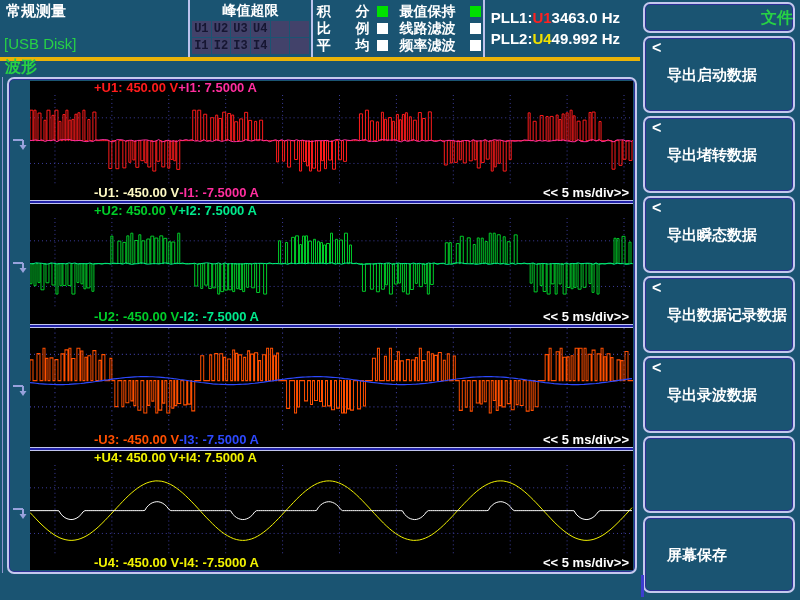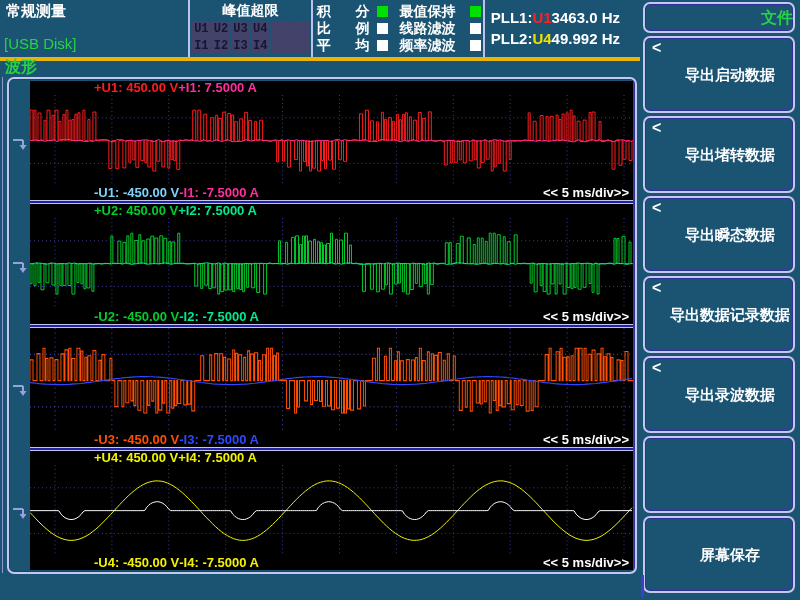--- a/index.html
+++ b/index.html
@@ -41,21 +41,21 @@
   .lrow .tb{margin-left:auto;color:#ffffff;margin-right:4px;}
   svg.wave{flex:1;width:100%;display:block;}
   .arrow{position:absolute;left:3px;width:16px;height:14px;}
   
   .menu{position:absolute;left:640px;top:0;width:160px;height:600px;background:#1a5472;}
   .mbox{position:absolute;left:3px;width:152px;border:2px solid #c4c8ee;border-radius:7px;
         box-shadow:inset 0 0 0 1px #2e2e96;box-sizing:border-box;color:#fff;}
   .mhead{top:2px;height:31px;text-align:right;font-size:16px;font-weight:bold;line-height:28px;}
   .mbtn{height:77px;}
   .mbtn .arr{position:absolute;left:7px;top:1px;font-weight:bold;font-size:16px;color:#fff;}
-  .mbtn .lbl{position:absolute;left:0;right:0;top:28px;text-align:center;font-size:15px;font-weight:bold;white-space:nowrap;padding-left:22px;}
+  .mbtn .lbl{position:absolute;left:0;right:0;top:28px;font-size:15px;font-weight:bold;white-space:nowrap;padding-left:22px;}
   
   .statusbar{position:absolute;left:0;top:576px;width:640px;height:24px;color:#fff;
              font-weight:bold;font-size:15px;line-height:23px;white-space:pre;}
   .st-upd{position:absolute;left:5px;}
   .cursor{position:absolute;left:641px;top:575px;width:3px;height:22px;background:#3d3dd0;}
 </style>
 </head>
 <body>
 
 <div class="app">
@@ -154,21 +154,21 @@
             <line x1="367" y1="0" x2="367" y2="92" stroke="#3d3d9e" stroke-dasharray="1 3"></line>
             <line x1="424" y1="0" x2="424" y2="92" stroke="#3d3d9e" stroke-dasharray="1 3"></line>
             <line x1="481" y1="0" x2="481" y2="92" stroke="#3d3d9e" stroke-dasharray="1 3"></line>
             <line x1="538" y1="0" x2="538" y2="92" stroke="#3d3d9e" stroke-dasharray="1 3"></line>
             <line x1="595" y1="0" x2="595" y2="92" stroke="#3d3d9e" stroke-dasharray="1 3"></line>
             <line x1="0" y1="23" x2="604" y2="23" stroke="#3d3d9e" stroke-dasharray="1 3"></line>
             <line x1="0" y1="69" x2="604" y2="69" stroke="#3d3d9e" stroke-dasharray="1 3"></line>
             <path d="M0 46L0 46L0 15.3L3 15.3L3 46L4 46L4 15.3L6 15.3L6 46L8 46L8 18.2L11 18.2L11 46L14 46L14 25.5L16 25.5L16 46L17 46L17 15.3L20 15.3L20 46L22 46L22 20.5L24 20.5L24 46L25 46L25 15.3L28 15.3L28 46L29 46L29 26.6L31 26.6L31 46L33 46L33 19.7L35 19.7L35 46L36 46L36 15.3L38 15.3L38 46L39 46L39 25.3L41 25.3L41 46L42 46L42 24.6L44 24.6L44 46L45 46L45 19.4L47 19.4L47 46L48 46L48 17.9L50 17.9L50 46L53 46L53 15.3L55 15.3L55 46L58 46L58 24.7L60 24.7L60 46L63 46L63 17.2L66 17.2L66 46L71 46L73 46L75 46L77 46L79 46L79 46L79 74.1L82 74.1L82 46L86 46L86 74.3L89 74.3L89 46L93 46L93 73.5L96 73.5L96 46L99 46L99 67.9L101 67.9L101 46L103 46L103 65.5L105 65.5L105 46L106 46L106 72.9L109 72.9L109 46L111 46L111 66.2L114 66.2L114 46L115 46L115 68.2L117 68.2L117 46L118 46L118 72.6L121 72.6L121 46L123 46L123 76.7L126 76.7L126 46L127 46L127 66.8L130 66.8L130 46L132 46L132 72.5L135 72.5L135 46L138 46L138 73.8L140 73.8L140 46L141 46L141 65.0L143 65.0L143 46L144 46L144 66.3L146 66.3L146 46L147 46L147 75.0L150 75.0L150 46L157 46L159 46L161 46L163 46L163 46L163 15.3L166 15.3L166 46L168 46L168 15.3L171 15.3L171 46L174 46L174 19.4L177 19.4L177 46L181 46L181 22.9L184 22.9L184 46L186 46L186 20.3L188 20.3L188 46L189 46L189 23.7L192 23.7L192 46L193 46L193 17.3L196 17.3L196 46L198 46L198 18.7L201 18.7L201 46L202 46L202 20.2L204 20.2L204 46L205 46L205 27.0L208 27.0L208 46L210 46L210 24.1L213 24.1L213 46L215 46L215 17.5L218 17.5L218 46L219 46L219 25.6L222 25.6L222 46L225 46L225 26.6L227 26.6L227 46L230 46L230 25.4L233 25.4L233 46L239 46L241 46L243 46L245 46L247 46L247 46L247 67.5L249 67.5L249 46L253 46L253 66.7L255 66.7L255 46L258 46L258 72.7L261 72.7L261 46L265 46L265 65.0L268 65.0L268 46L270 46L270 76.7L272 76.7L272 46L274 46L274 67.1L276 67.1L276 46L277 46L277 71.5L279 71.5L279 46L280 46L280 76.7L282 76.7L282 46L283 46L283 73.8L286 73.8L286 46L288 46L288 76.7L291 76.7L291 46L292 46L292 66.2L294 66.2L294 46L295 46L295 74.3L297 74.3L297 46L299 46L299 65.6L302 65.6L302 46L303 46L303 74.8L306 74.8L306 46L309 46L309 65.3L312 65.3L312 46L314 46L314 66.9L317 66.9L317 46L322 46L324 46L326 46L328 46L330 46L330 46L330 19.0L333 19.0L333 46L336 46L336 15.3L339 15.3L339 46L341 46L341 26.1L344 26.1L344 46L347 46L347 27.1L349 27.1L349 46L352 46L352 17.4L354 17.4L354 46L355 46L355 24.5L357 24.5L357 46L359 46L359 22.7L362 22.7L362 46L363 46L363 26.5L365 26.5L365 46L367 46L367 19.6L369 19.6L369 46L370 46L370 25.0L372 25.0L372 46L373 46L373 19.6L375 19.6L375 46L376 46L376 17.9L378 17.9L378 46L380 46L380 22.0L382 22.0L382 46L384 46L384 25.4L387 25.4L387 46L389 46L389 17.7L392 17.7L392 46L393 46L393 23.7L396 23.7L396 46L399 46L399 17.0L402 17.0L402 46L405 46L407 46L409 46L411 46L413 46L415 46L415 46L415 70.6L418 70.6L418 46L421 46L421 68.5L423 68.5L423 46L425 46L425 67.9L428 67.9L428 46L430 46L430 65.4L432 65.4L432 46L434 46L434 68.5L437 68.5L437 46L440 46L440 66.4L443 66.4L443 46L445 46L445 65.3L447 65.3L447 46L448 46L448 73.6L451 73.6L451 46L452 46L452 68.0L455 68.0L455 46L457 46L457 64.7L460 64.7L460 46L462 46L462 76.7L464 76.7L464 46L465 46L465 72.5L467 72.5L467 46L469 46L469 68.9L471 68.9L471 46L474 46L474 76.7L477 76.7L477 46L480 46L480 65.2L482 65.2L482 46L489 46L491 46L493 46L495 46L497 46L499 46L499 46L499 18.0L501 18.0L501 46L504 46L504 26.5L507 26.5L507 46L511 46L511 20.7L514 20.7L514 46L517 46L517 21.7L519 21.7L519 46L521 46L521 21.6L524 21.6L524 46L527 46L527 20.2L529 20.2L529 46L530 46L530 24.7L532 24.7L532 46L533 46L533 19.1L535 19.1L535 46L537 46L537 18.0L539 18.0L539 46L541 46L541 15.3L543 15.3L543 46L544 46L544 21.0L546 21.0L546 46L548 46L548 26.4L551 26.4L551 46L554 46L554 25.3L557 25.3L557 46L560 46L560 17.6L562 17.6L562 46L563 46L563 17.2L566 17.2L566 46L570 46L570 26.7L572 26.7L572 46L575 46L577 46L579 46L581 46L583 46L583 46L583 74.8L586 74.8L586 46L590 46L590 70.9L593 70.9L593 46L594 46L594 64.8L597 64.8L597 46L600 46L600 66.0L603 66.0L603 46L604 46" fill="none" stroke="#ff1c1c" stroke-width="1"></path>
             <path d="M0 46L3 45.7L6 45.3L9 46.0L12 45.3L15 46.8L18 45.8L21 46.0L24 45.2L27 47.1L30 45.3L33 45.0L36 45.2L39 44.8L42 45.7L45 46.1L48 45.9L51 45.8L54 46.7L57 47.0L60 46.2L63 46.9L66 45.3L69 45.5L72 45.0L75 45.0L78 45.3L81 47.1L84 47.0L87 45.1L90 45.0L93 45.3L96 46.7L99 45.7L102 45.6L105 46.8L108 45.8L111 45.7L114 45.3L117 45.3L120 46.1L123 46.9L126 46.5L129 44.9L132 47.2L135 46.7L138 45.6L141 46.7L144 46.2L147 47.1L150 45.3L153 45.9L156 44.9L159 45.7L162 45.1L165 46.4L168 46.2L171 46.9L174 45.0L177 46.7L180 46.2L183 46.8L186 45.2L189 45.7L192 46.9L195 46.0L198 44.9L201 46.5L204 47.1L207 46.9L210 46.8L213 46.6L216 45.0L219 45.8L222 46.5L225 45.4L228 45.2L231 45.2L234 46.1L237 45.6L240 47.1L243 46.0L246 45.1L249 46.4L252 45.0L255 46.5L258 45.3L261 45.7L264 46.2L267 45.1L270 46.2L273 45.5L276 46.4L279 46.4L282 47.1L285 46.3L288 46.0L291 46.1L294 46.0L297 45.8L300 46.7L303 46.8L306 45.0L309 44.9L312 46.1L315 45.1L318 45.6L321 45.9L324 45.1L327 45.1L330 46.1L333 45.5L336 44.8L339 46.9L342 46.6L345 46.9L348 46.8L351 45.0L354 45.1L357 45.4L360 45.5L363 45.5L366 45.0L369 46.6L372 47.2L375 45.5L378 46.7L381 46.1L384 44.9L387 46.3L390 46.8L393 45.6L396 46.4L399 46.1L402 45.6L405 46.8L408 46.6L411 45.4L414 47.1L417 45.9L420 45.7L423 45.9L426 46.5L429 46.9L432 46.8L435 45.9L438 45.9L441 46.9L444 45.0L447 46.7L450 46.2L453 46.3L456 44.9L459 46.8L462 46.2L465 45.0L468 45.6L471 45.4L474 46.3L477 46.8L480 46.1L483 46.3L486 46.6L489 46.2L492 46.5L495 45.3L498 45.6L501 46.0L504 46.0L507 46.8L510 45.7L513 46.5L516 45.9L519 46.7L522 46.3L525 45.8L528 45.4L531 45.9L534 45.3L537 46.2L540 46.5L543 47.1L546 47.1L549 45.0L552 46.8L555 47.1L558 47.0L561 45.5L564 45.1L567 46.4L570 45.0L573 47.0L576 46.6L579 45.1L582 46.5L585 47.2L588 45.2L591 45.4L594 45.2L597 46.6L600 46.0L603 46.9" fill="none" stroke="#ff2e9e" stroke-width="1"></path>
           </svg>
-        <div class="lrow"><span style="color: #7dd3fc;">-U1: -450.00 V</span><span style="color: rgb(255, 46, 158);">-I1: -7.5000 A</span><span class="tb">&lt;&lt; 5 ms/div&gt;&gt;</span></div>
+        <div class="lrow"><span style="color: #fef9c3;">-U1: -450.00 V</span><span style="color: rgb(255, 46, 158);">-I1: -7.5000 A</span><span class="tb">&lt;&lt; 5 ms/div&gt;&gt;</span></div>
       </div>
       <div class="sep"></div>
 
       <div class="channel">
         <div class="lrow"><span style="color: rgb(0, 206, 41);">+U2: 450.00 V</span><span style="color: rgb(0, 233, 140);">+I2: 7.5000 A</span></div>
         <svg class="wave" viewBox="0 0 604 92" preserveAspectRatio="none">
             <line x1="25" y1="0" x2="25" y2="92" stroke="#3d3d9e" stroke-dasharray="1 3"></line>
             <line x1="82" y1="0" x2="82" y2="92" stroke="#3d3d9e" stroke-dasharray="1 3"></line>
             <line x1="139" y1="0" x2="139" y2="92" stroke="#3d3d9e" stroke-dasharray="1 3"></line>
             <line x1="196" y1="0" x2="196" y2="92" stroke="#3d3d9e" stroke-dasharray="1 3"></line>

